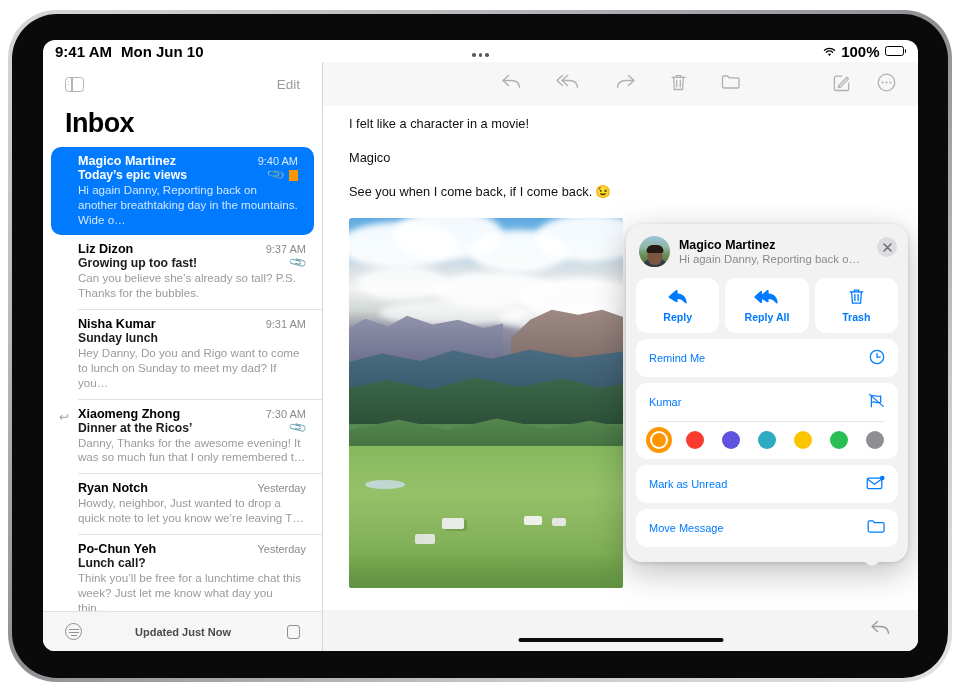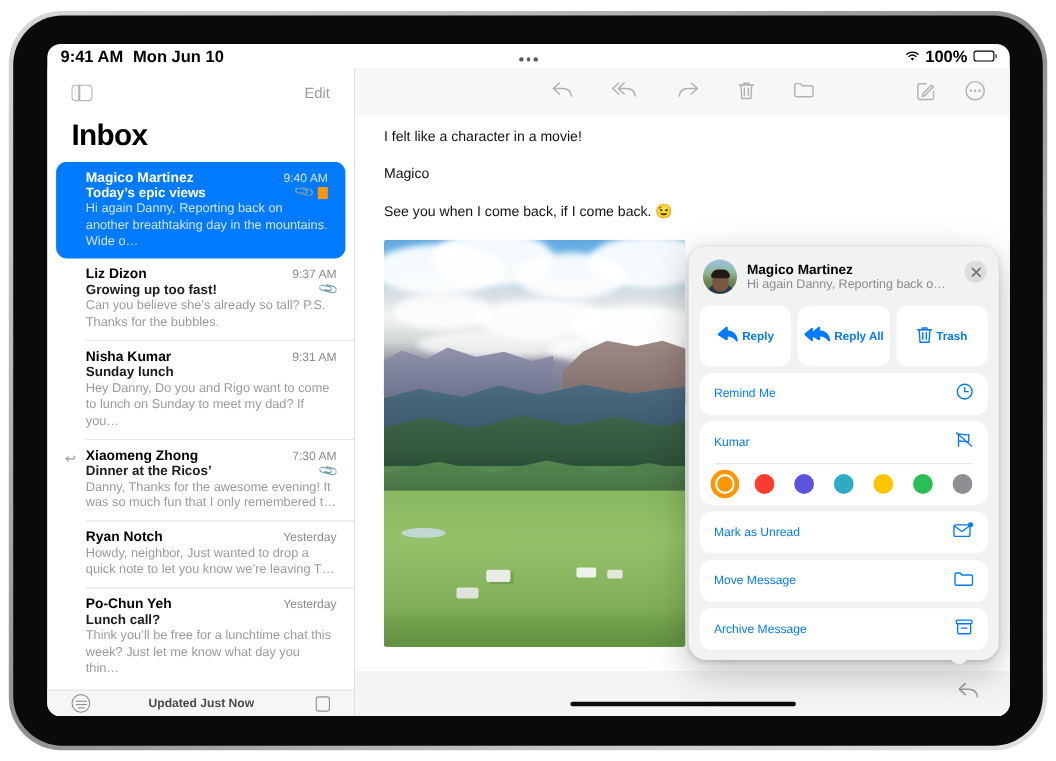--- a/index.html
+++ b/index.html
@@ -80,21 +80,21 @@
   .mail-item.selected .mail-time { color:#dbeaff; }
   .mail-item.selected .mail-preview { color:#d4e6ff; }
   .mail-sep { height:1px; background:#e3e3e5; margin-left:35px; margin-right:0;}
   .clip-icon { color:#a8a8ac; font-size:12px; transform: rotate(-35deg); display:inline-block;}
   .mail-item.selected .clip-icon { color:#cfe3ff; }
   .flag-badge { width:9px; height:11px; background:#ff9500; position:relative; }
   .flag-badge:after{content:"";position:absolute;left:0;top:0;width:1.6px;height:11px;background:#ff9500;}
   .replied-icon { position:absolute; left:16px; top:10px; color:#a0a0a4; font-size:12px;}
 
   #sidebar-footer {
-    flex:0 0 auto; height:24px; display:flex; align-items:center; justify-content:space-between;
+    flex:0 0 auto; height:40px; display:flex; align-items:center; justify-content:space-between;
     padding: 0 22px; background:#f6f6f7; border-top:1px solid #e2e2e4;
   }
   #sidebar-footer .status-text { font-size:11px; color:#4a4a4e; font-weight:600; position:absolute; left:0; width:280px; text-align:center; pointer-events:none;}
   .filter-icon { width:17px; height:17px; border:1.2px solid #8e8e93; border-radius:50%; position:relative;}
   .filter-icon:before{content:"";position:absolute;left:3.3px;top:5px;width:9.4px;height:1.2px;background:#8e8e93;box-shadow:0 3px 0 #8e8e93;}
   .filter-icon:after{content:"";position:absolute;left:5.3px;top:11px;width:5.4px;height:1.2px;background:#8e8e93;}
   .copy-icon { width:13px; height:14px; border:1.3px solid #8e8e93; border-radius:3px; position:relative;}
   .copy-icon:after{content:"";position:absolute;left:3px;top:-4px;width:13px;height:14px;border:1.3px solid #8e8e93;border-radius:3px;background:#f6f6f7;z-index:-1;}
 
   
@@ -147,21 +147,21 @@
   .popup-name { font-size:12.4px; font-weight:bold; color:#000; }
   .popup-snippet { font-size:11.4px; color:#8a8a8e; margin-top:1px;}
   #popup-close {
     position:absolute; right:1px; top:3px; width:20px; height:20px; border-radius:50%;
     background:#dcdcde; color:#6e6e73; font-size:11px; display:flex; align-items:center; justify-content:center;
   }
   .popup-card { background:#fff; border-radius:11px; margin-bottom:6px; }
   #quick-actions { display:flex; gap:6px; margin-bottom:6px; background:transparent;}
   .qa-btn {
     flex:1 1 0; background:#fff; border-radius:11px; height:55px;
-    display:flex; flex-direction:row; align-items:center; justify-content:center; gap:3px;
+    display:flex; flex-direction:column; align-items:center; justify-content:center; gap:3px;
     color:#007aff;
   }
   .qa-icon { font-size:17px; line-height:1; }
   .qa-label { font-size:10.6px; font-weight:600; }
   .menu-row { height:38px; display:flex; align-items:center; justify-content:space-between; padding: 0 13px; color:#007aff; font-size:11px;}
   .menu-row .mr-icon { font-size:15px; color:#007aff; }
   .flag-card { padding-bottom:7px; }
   .flag-divider { height:1px; background:#e6e6e8; margin: 0 13px; }
   .swatches { display:flex; justify-content:space-between; padding: 9px 14px 3px 14px; }
   .swatch { width:18px; height:18px; border-radius:50%; }
@@ -497,31 +497,19 @@
           <div class="menu-row">
             <span>Move Message</span>
             <span class="mr-icon">
               <svg width="18" height="15" viewBox="0 0 18 15" fill="none" stroke="#007aff" stroke-width="1.25" stroke-linejoin="round">
                   <path d="M1.2 3.4a1.5 1.5 0 011.5-1.5h3.2l1.5 1.8h8.2a1.5 1.5 0 011.5 1.5v6.4a1.5 1.5 0 01-1.5 1.5H2.7a1.5 1.5 0 01-1.5-1.5z"></path>
                 </svg>
             </span>
           </div>
         </div>
 
-        <div class="popup-card" style="margin-bottom:0;">
-          <div class="menu-row">
-            <span>Archive Message</span>
-            <span class="mr-icon">
-              <svg width="17" height="16" viewBox="0 0 17 16" fill="none" stroke="#007aff" stroke-width="1.25" stroke-linejoin="round">
-                  <rect x="1.4" y="1.8" width="14.2" height="3.3" rx="1"></rect>
-                  <path d="M2.6 5.4v7.3a1.4 1.4 0 001.4 1.4h9a1.4 1.4 0 001.4-1.4V5.4"></path>
-                  <path d="M6 9h5" stroke-linecap="round"></path>
-                </svg>
-            </span>
-          </div>
-        </div>
 
         <div id="popup-tail"></div>
       </div>
 
     </div>
   </div>
 </div>
 
 </body></html>

